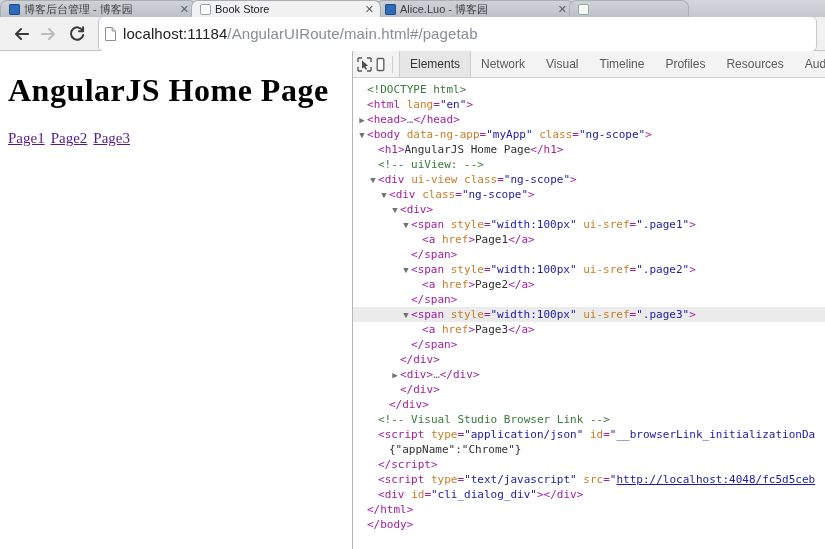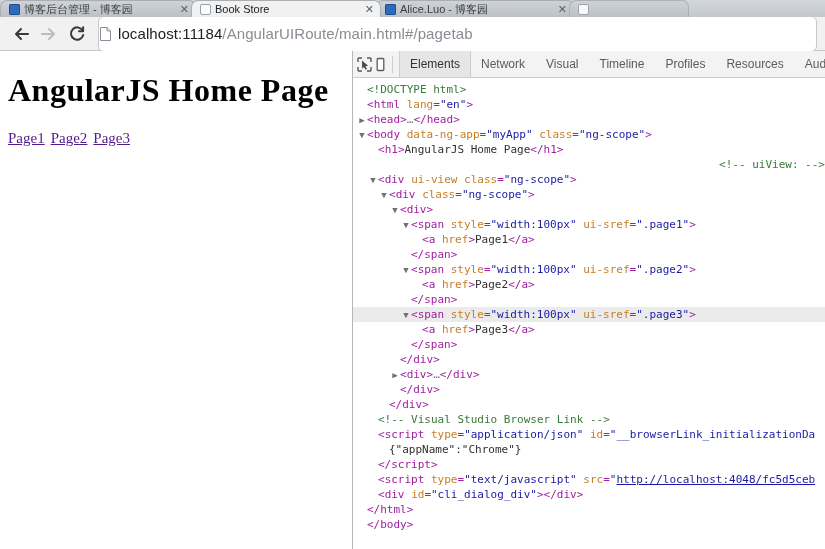--- a/index.html
+++ b/index.html
@@ -97,21 +97,21 @@
 
   .omnibox {
     flex:1 1 auto;
     height:36px;
     margin-left:6px;
     background:#fff;
     border:1px solid #c8c8c8;
     border-radius:6px;
     display:flex;
     align-items:center;
-    padding:0 1px;
+    padding:0 6px;
     overflow:hidden;
   }
   .omnibox .pageicon {
     width:11px; height:14px;
     margin-right:7px;
     flex:0 0 auto;
     position:relative;
   }
   .urltext {
     font-size:15px;
@@ -334,21 +334,21 @@
             <div class="dt-tab">Resources</div>
             <div class="dt-tab">Audits</div>
           </div>
       </div>
       <div class="dom" id="domtree">
           <div class="domline" style="padding-left: 4px;"><span class="tw none"> </span><span class="c-comment">&lt;!DOCTYPE html&gt;</span></div>
           <div class="domline" style="padding-left: 4px;"><span class="tw none"> </span><span class="c-punct">&lt;</span><span class="c-tag">html</span><span class="c-text"> </span><span class="c-attr">lang</span><span class="c-punct">=</span><span class="c-val">"en"</span><span class="c-punct">&gt;</span></div>
           <div class="domline" style="padding-left: 4px;"><span class="tw">▶</span><span class="c-punct">&lt;</span><span class="c-tag">head</span><span class="c-punct">&gt;</span><span class="c-dim">…</span><span class="c-punct">&lt;/</span><span class="c-tag">head</span><span class="c-punct">&gt;</span></div>
           <div class="domline" style="padding-left: 4px;"><span class="tw">▼</span><span class="c-punct">&lt;</span><span class="c-tag">body</span><span class="c-text"> </span><span class="c-attr">data-ng-app</span><span class="c-punct">=</span><span class="c-val">"myApp"</span><span class="c-text"> </span><span class="c-attr">class</span><span class="c-punct">=</span><span class="c-val">"ng-scope"</span><span class="c-punct">&gt;</span></div>
           <div class="domline" style="padding-left: 15px;"><span class="tw none"> </span><span class="c-punct">&lt;</span><span class="c-tag">h1</span><span class="c-punct">&gt;</span><span class="c-text">AngularJS Home Page</span><span class="c-punct">&lt;/</span><span class="c-tag">h1</span><span class="c-punct">&gt;</span></div>
-          <div class="domline" style="padding-left: 15px; text-align: right;"><span class="tw none"> </span><span class="c-comment">&lt;!-- uiView:  --&gt;</span></div>
+          <div class="domline" style="padding-left: 15px;"><span class="tw none"> </span><span class="c-comment">&lt;!-- uiView:  --&gt;</span></div>
           <div class="domline" style="padding-left: 15px;"><span class="tw">▼</span><span class="c-punct">&lt;</span><span class="c-tag">div</span><span class="c-text"> </span><span class="c-attr">ui-view</span><span class="c-text"> </span><span class="c-attr">class</span><span class="c-punct">=</span><span class="c-val">"ng-scope"</span><span class="c-punct">&gt;</span></div>
           <div class="domline" style="padding-left: 26px;"><span class="tw">▼</span><span class="c-punct">&lt;</span><span class="c-tag">div</span><span class="c-text"> </span><span class="c-attr">class</span><span class="c-punct">=</span><span class="c-val">"ng-scope"</span><span class="c-punct">&gt;</span></div>
           <div class="domline" style="padding-left: 37px;"><span class="tw">▼</span><span class="c-punct">&lt;</span><span class="c-tag">div</span><span class="c-punct">&gt;</span></div>
           <div class="domline" style="padding-left: 48px;"><span class="tw">▼</span><span class="c-punct">&lt;</span><span class="c-tag">span</span><span class="c-text"> </span><span class="c-attr">style</span><span class="c-punct">=</span><span class="c-val">"width:100px"</span><span class="c-text"> </span><span class="c-attr">ui-sref</span><span class="c-punct">=</span><span class="c-val">".page1"</span><span class="c-punct">&gt;</span></div>
           <div class="domline" style="padding-left: 59px;"><span class="tw none"> </span><span class="c-punct">&lt;</span><span class="c-tag">a</span><span class="c-text"> </span><span class="c-attr">href</span><span class="c-punct">&gt;</span><span class="c-text">Page1</span><span class="c-punct">&lt;/</span><span class="c-tag">a</span><span class="c-punct">&gt;</span></div>
           <div class="domline" style="padding-left: 48px;"><span class="tw none"> </span><span class="c-punct">&lt;/</span><span class="c-tag">span</span><span class="c-punct">&gt;</span></div>
           <div class="domline" style="padding-left: 48px;"><span class="tw">▼</span><span class="c-punct">&lt;</span><span class="c-tag">span</span><span class="c-text"> </span><span class="c-attr">style</span><span class="c-punct">=</span><span class="c-val">"width:100px"</span><span class="c-text"> </span><span class="c-attr">ui-sref</span><span class="c-punct">=</span><span class="c-val">".page2"</span><span class="c-punct">&gt;</span></div>
           <div class="domline" style="padding-left: 59px;"><span class="tw none"> </span><span class="c-punct">&lt;</span><span class="c-tag">a</span><span class="c-text"> </span><span class="c-attr">href</span><span class="c-punct">&gt;</span><span class="c-text">Page2</span><span class="c-punct">&lt;/</span><span class="c-tag">a</span><span class="c-punct">&gt;</span></div>
           <div class="domline" style="padding-left: 48px;"><span class="tw none"> </span><span class="c-punct">&lt;/</span><span class="c-tag">span</span><span class="c-punct">&gt;</span></div>
           <div class="domline selected" style="padding-left: 48px;"><span class="tw">▼</span><span class="c-punct">&lt;</span><span class="c-tag">span</span><span class="c-text"> </span><span class="c-attr">style</span><span class="c-punct">=</span><span class="c-val">"width:100px"</span><span class="c-text"> </span><span class="c-attr">ui-sref</span><span class="c-punct">=</span><span class="c-val">".page3"</span><span class="c-punct">&gt;</span></div>

